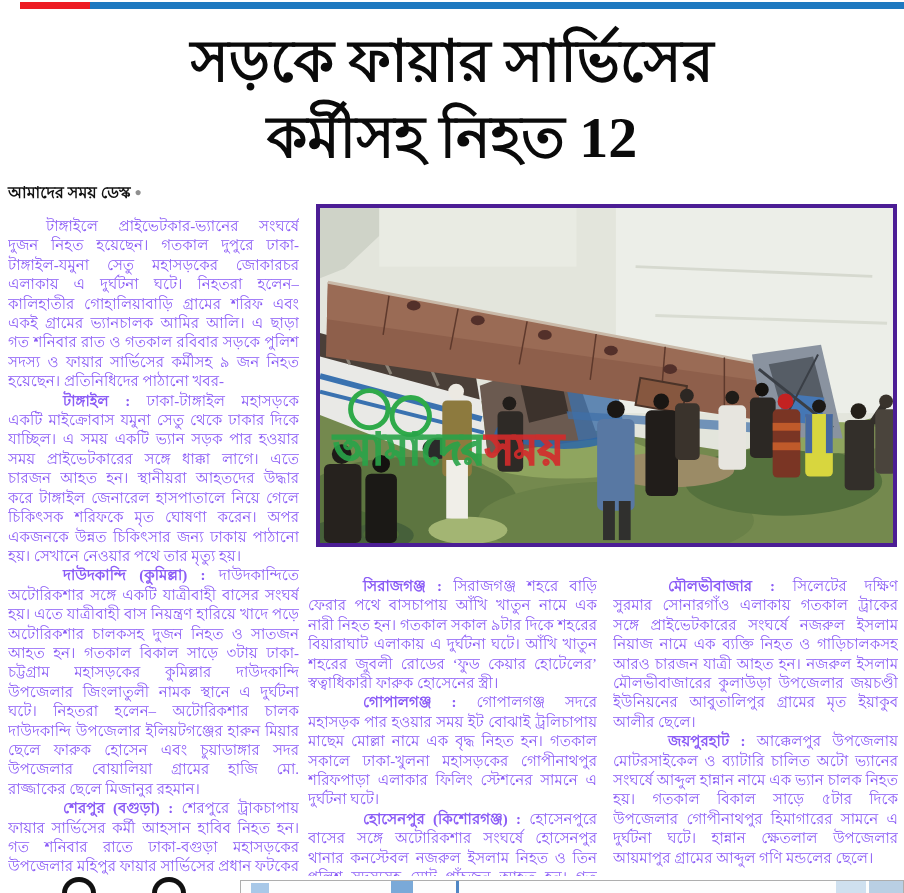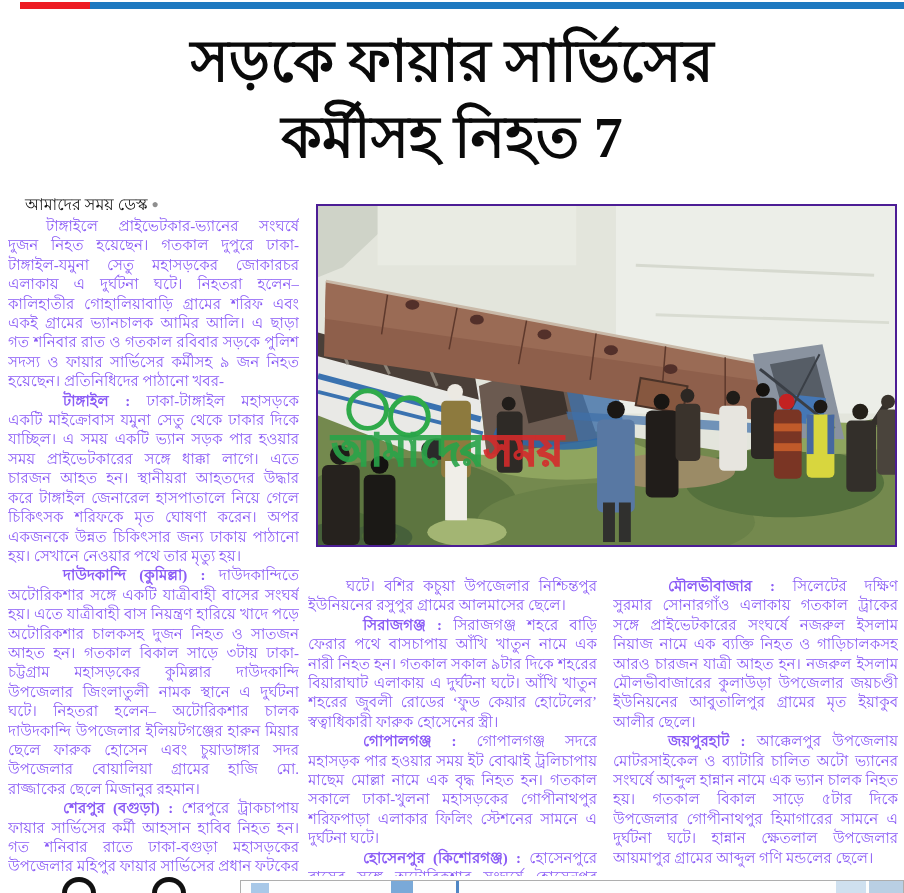--- a/index.html
+++ b/index.html
@@ -9,36 +9,36 @@
 
   
   .bar-red  { position:absolute; left:20px;  top:2px; width:70px;  height:7px; background:#ed1c24; }
   .bar-blue { position:absolute; left:90px;  top:2px; width:814px; height:7px; background:#1e79c0; }
 
   
   .headline { position:absolute; left:0; top:24px; width:904px; text-align:center;
               font-weight:bold; color:#0a0a0a; font-size:58px; line-height:76px; }
 
   
-  .byline { position:absolute; left:8px; top:192px; font-size:16px; font-weight:normal; color:#111;margin-left:17px; }
+  .byline { position:absolute; left:8px; top:180px; font-size:16px; font-weight:bold; color:#111; }
   .byline .dot { color:#8f8f8f; font-size:12px; vertical-align:2px; padding-left:4px; }
 
   
   .col { position:absolute; font-size:15px; line-height:19.4px; color:#8b5cf6;
          text-align:justify; overflow:hidden; }
   .col p { text-indent:17px; }
   .col p.cont { text-indent:0; }
   .p-head { font-weight:bold;margin-left:38px; }
   .col1 { left:8px;   top:217px; width:291px; height:659px; }
   .col2 { left:308px; top:577px; width:289px; height:299px; }
   .col3 { left:613px; top:577px; width:285px; height:299px; }
 
   
   .photo { position:absolute; left:316px; top:204px; width:581px; height:343px;
-           border:2px solid #4c1d95; background:#e3e5dc; overflow:hidden; }
+           border:4px solid #4c1d95; background:#e3e5dc; overflow:hidden; }
   .photo svg { display:block; width:100%; height:100%; }
 
   .caption-row { position:absolute; left:308px; top:553px; width:590px; height:20px;
                  font-size:13.5px; font-weight:bold; color:#111; }
   .caption-row .cap { float:left; }
   .caption-row .credit { float:right; }
   .caption-row .dot { color:#8f8f8f; font-size:11px; vertical-align:1px; padding-right:4px; }
 
   
   .arc { position:absolute; top:877px; width:34px; height:16px;
@@ -58,21 +58,21 @@
 </head>
 <body>
 
 <div class="page">
 
   <div class="bar-red"></div>
   <div class="bar-blue"></div>
 
   <div class="headline">
     <div>সড়কে ফায়ার সার্ভিসের</div>
-    <div>কর্মীসহ নিহত 7</div>
+    <div>কর্মীসহ নিহত 12</div>
   </div>
 
   <div class="byline">
     <span>আমাদের সময় ডেস্ক</span><span class="dot">●</span>
   </div>
 
   <div class="col col1">
     <p class="cont"><span class="p-head"></span><span>টাঙ্গাইলে প্রাইভেটকার-ভ্যানের সংঘর্ষে দুজন নিহত হয়েছেন। গতকাল দুপুরে ঢাকা-টাঙ্গাইল-যমুনা সেতু মহাসড়কের জোকারচর এলাকায় এ দুর্ঘটনা ঘটে। নিহতরা হলেন– কালিহাতীর গোহালিয়াবাড়ি গ্রামের শরিফ এবং একই গ্রামের ভ্যানচালক আমির আলি। এ ছাড়া গত শনিবার রাত ও গতকাল রবিবার সড়কে পুলিশ সদস্য ও ফায়ার সার্ভিসের কর্মীসহ ৯ জন নিহত হয়েছেন। প্রতিনিধিদের পাঠানো খবর-</span></p>
     <p><span class="p-head">টাঙ্গাইল :</span><span> ঢাকা-টাঙ্গাইল মহাসড়কে একটি মাইক্রোবাস যমুনা সেতু থেকে ঢাকার দিকে যাচ্ছিল। এ সময় একটি ভ্যান সড়ক পার হওয়ার সময় প্রাইভেটকারের সঙ্গে ধাক্কা লাগে। এতে চারজন আহত হন। স্থানীয়রা আহতদের উদ্ধার করে টাঙ্গাইল জেনারেল হাসপাতালে নিয়ে গেলে চিকিৎসক শরিফকে মৃত ঘোষণা করেন। অপর একজনকে উন্নত চিকিৎসার জন্য ঢাকায় পাঠানো হয়। সেখানে নেওয়ার পথে তার মৃত্যু হয়।</span></p>
     <p><span class="p-head">দাউদকান্দি (কুমিল্লা) :</span><span> দাউদকান্দিতে অটোরিকশার সঙ্গে একটি যাত্রীবাহী বাসের সংঘর্ষ হয়। এতে যাত্রীবাহী বাস নিয়ন্ত্রণ হারিয়ে খাদে পড়ে অটোরিকশার চালকসহ দুজন নিহত ও সাতজন আহত হন। গতকাল বিকাল সাড়ে ৩টায় ঢাকা-চট্টগ্রাম মহাসড়কের কুমিল্লার দাউদকান্দি উপজেলার জিংলাতুলী নামক স্থানে এ দুর্ঘটনা ঘটে। নিহতরা হলেন– অটোরিকশার চালক দাউদকান্দি উপজেলার ইলিয়টগঞ্জের হারুন মিয়ার ছেলে ফারুক হোসেন এবং চুয়াডাঙ্গার সদর উপজেলার বোয়ালিয়া গ্রামের হাজি মো. রাজ্জাকের ছেলে মিজানুর রহমান।</span></p>
@@ -218,21 +218,20 @@
       </g>
 
       <text x="14" y="262" font-size="44" font-weight="bold" fill="none" stroke-width="2" opacity="0.9">
         <tspan stroke="#29a449">আমাদের</tspan><tspan stroke="#d42b2b">সময়</tspan>
       </text>
     </svg>
   </div>
 
 
   <div class="col col2">
-    <p class="cont"><span class="p-head"></span><span>ঘটে। বশির কচুয়া উপজেলার নিশ্চিন্তপুর ইউনিয়নের রসুপুর গ্রামের আলমাসের ছেলে।</span></p>
     <p><span class="p-head">সিরাজগঞ্জ :</span><span> সিরাজগঞ্জ শহরে বাড়ি ফেরার পথে বাসচাপায় আঁখি খাতুন নামে এক নারী নিহত হন। গতকাল সকাল ৯টার দিকে শহরের বিয়ারাঘাট এলাকায় এ দুর্ঘটনা ঘটে। আঁখি খাতুন শহরের জুবলী রোডের ‘ফুড কেয়ার হোটেলের’ স্বত্বাধিকারী ফারুক হোসেনের স্ত্রী।</span></p>
     <p><span class="p-head">গোপালগঞ্জ :</span><span> গোপালগঞ্জ সদরে মহাসড়ক পার হওয়ার সময় ইট বোঝাই ট্রলিচাপায় মাছেম মোল্লা নামে এক বৃদ্ধ নিহত হন। গতকাল সকালে ঢাকা-খুলনা মহাসড়কের গোপীনাথপুর শরিফপাড়া এলাকার ফিলিং স্টেশনের সামনে এ দুর্ঘটনা ঘটে।</span></p>
     <p><span class="p-head">হোসেনপুর (কিশোরগঞ্জ) :</span><span> হোসেনপুরে বাসের সঙ্গে অটোরিকশার সংঘর্ষে হোসেনপুর থানার কনস্টেবল নজরুল ইসলাম নিহত ও তিন পুলিশ সদস্যসহ মোট পাঁচজন আহত হন। গত শনিবার</span></p>
   </div>
 
   <div class="col col3">
     <p><span class="p-head">মৌলভীবাজার :</span><span> সিলেটের দক্ষিণ সুরমার সোনারগাঁও এলাকায় গতকাল ট্রাকের সঙ্গে প্রাইভেটকারের সংঘর্ষে নজরুল ইসলাম নিয়াজ নামে এক ব্যক্তি নিহত ও গাড়িচালকসহ আরও চারজন যাত্রী আহত হন। নজরুল ইসলাম মৌলভীবাজারের কুলাউড়া উপজেলার জয়চণ্ডী ইউনিয়নের আবুতালিপুর গ্রামের মৃত ইয়াকুব আলীর ছেলে।</span></p>
     <p><span class="p-head">জয়পুরহাট :</span><span> আক্কেলপুর উপজেলায় মোটরসাইকেল ও ব্যাটারি চালিত অটো ভ্যানের সংঘর্ষে আব্দুল হান্নান নামে এক ভ্যান চালক নিহত হয়। গতকাল বিকাল সাড়ে ৫টার দিকে উপজেলার গোপীনাথপুর হিমাগারের সামনে এ দুর্ঘটনা ঘটে। হান্নান ক্ষেতলাল উপজেলার আয়মাপুর গ্রামের আব্দুল গণি মন্ডলের ছেলে।</span></p>
   </div>
 

